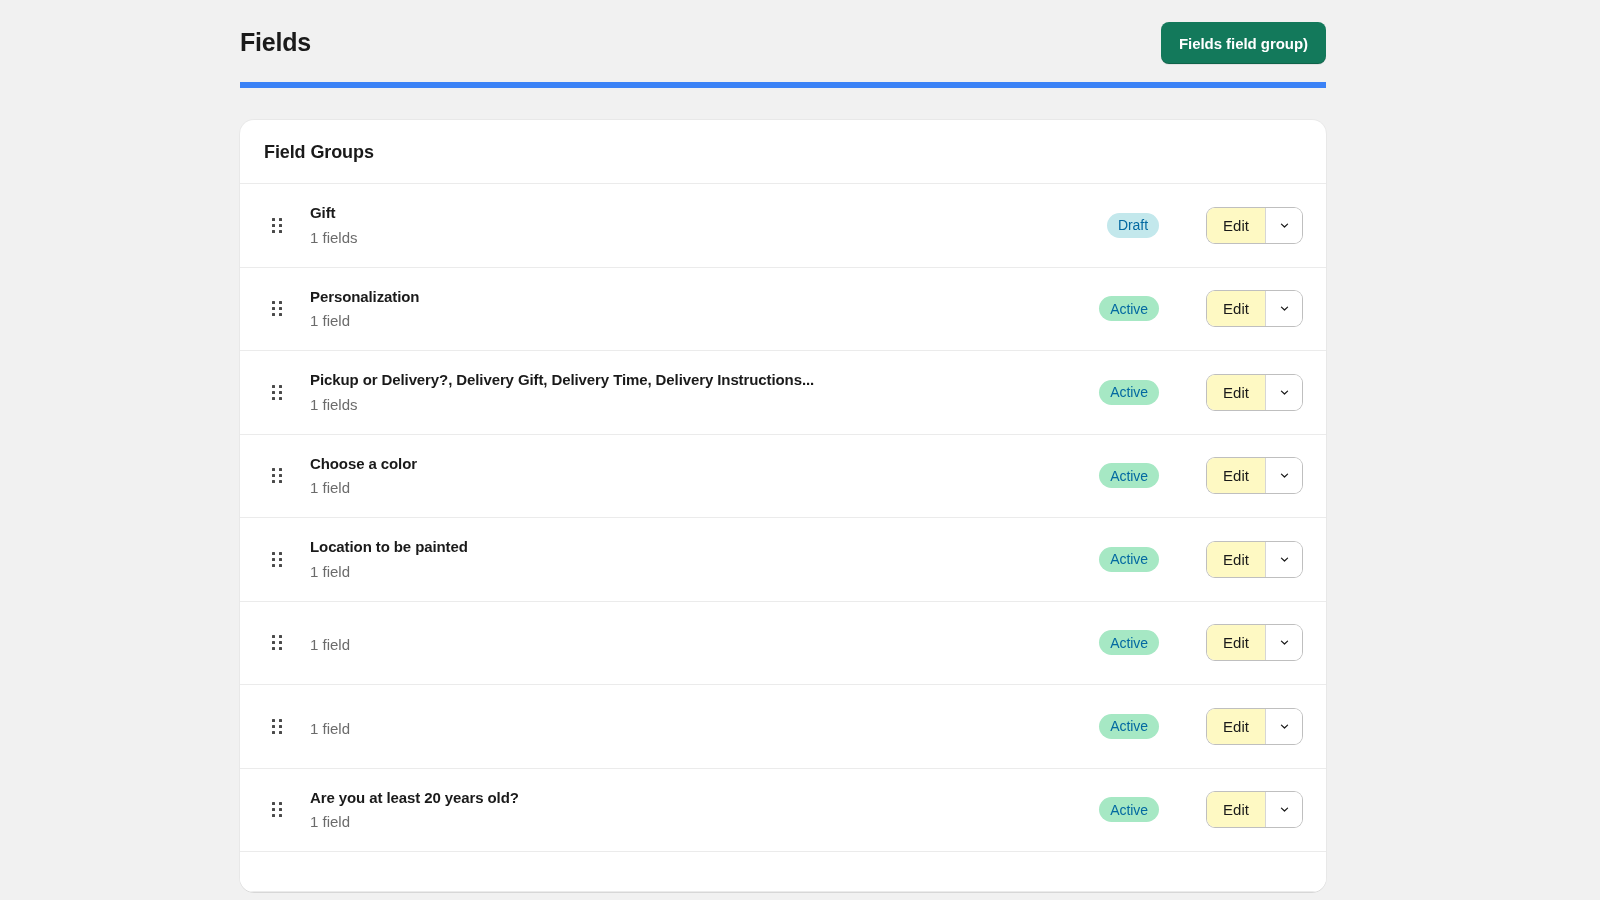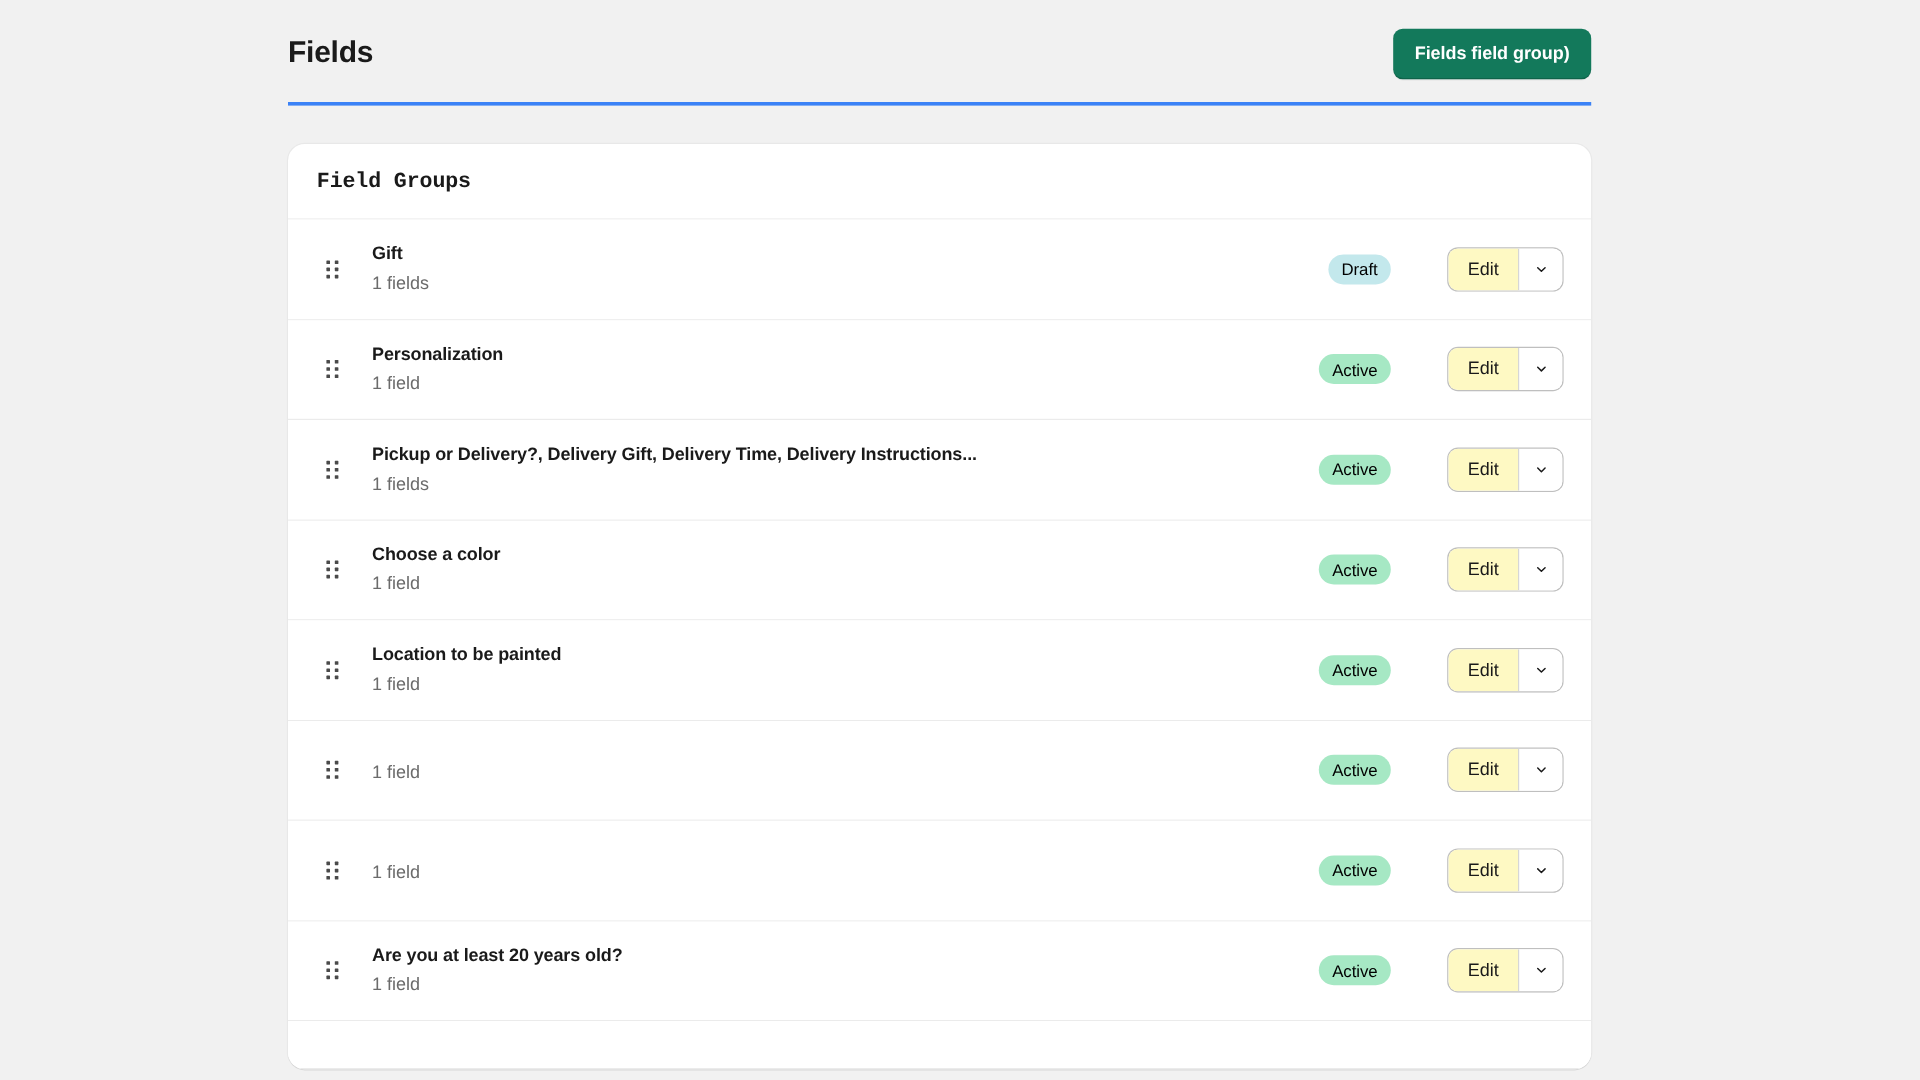--- a/index.html
+++ b/index.html
@@ -24,21 +24,21 @@
     width: 1086px;
   }
 
   
   .page-header {
     display: flex;
     align-items: center;
     justify-content: space-between;
     height: 88px;
     padding-top: 4px;
-    border-bottom: 3px solid #3b82f6;
+    border-bottom: 6px solid #3b82f6;
   }
   .page-title {
     font-size: 25px;
     font-weight: bold;
     color: #1a1a1a;
     letter-spacing: -0.2px;
     line-height: 1.1;
   }
   .primary-btn {
     background: #13795b;
@@ -59,21 +59,20 @@
   .card {
     margin-top: 32px;
     background: #ffffff;
     border-radius: 14px;
     box-shadow: 0 1px 0 rgba(0,0,0,0.07), 0 0 0 1px rgba(0,0,0,0.035);
     overflow: hidden;
   }
   .card-header {
     padding: 22px 24px 20px 24px;
     border-bottom: 1px solid #ebebeb;
-    font-family: Liberation Mono, monospace;
   }
   .card-title {
     font-size: 18px;
     font-weight: bold;
     color: #1a1a1a;
     letter-spacing: -0.1px;
   }
 
   
   .row {
@@ -127,21 +126,21 @@
   }
 
   .badge {
     display: inline-flex;
     align-items: center;
     justify-content: center;
     height: 25px;
     padding: 0 11px;
     border-radius: 13px;
     font-size: 14px;
-    color: #000000;
+    color: #0369a1;
     letter-spacing: -0.05px;
     white-space: nowrap;
     flex: 0 0 auto;
   }
   .badge.active { background: #a6e8c4; }
   .badge.draft  { background: #c3e8ec; }
 
   .btn-group {
     display: flex;
     align-items: stretch;

